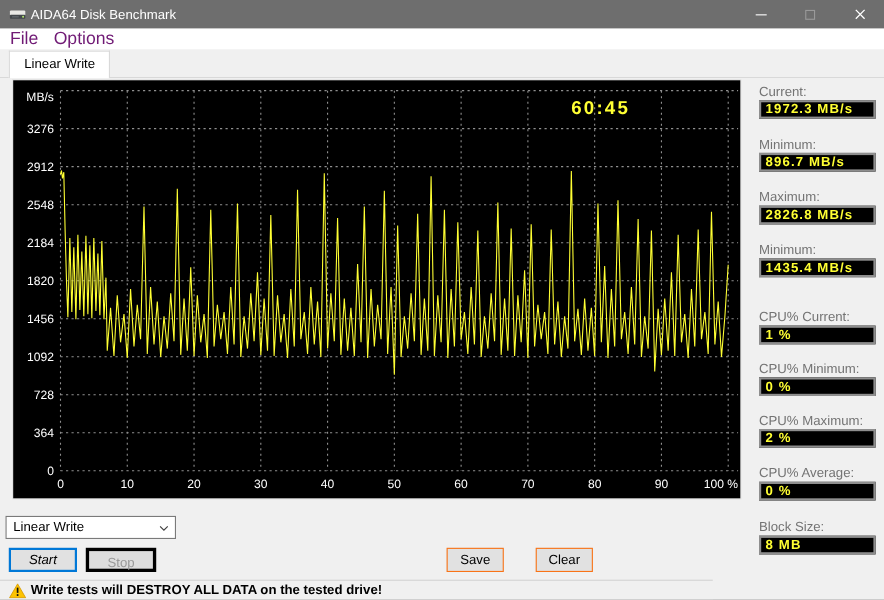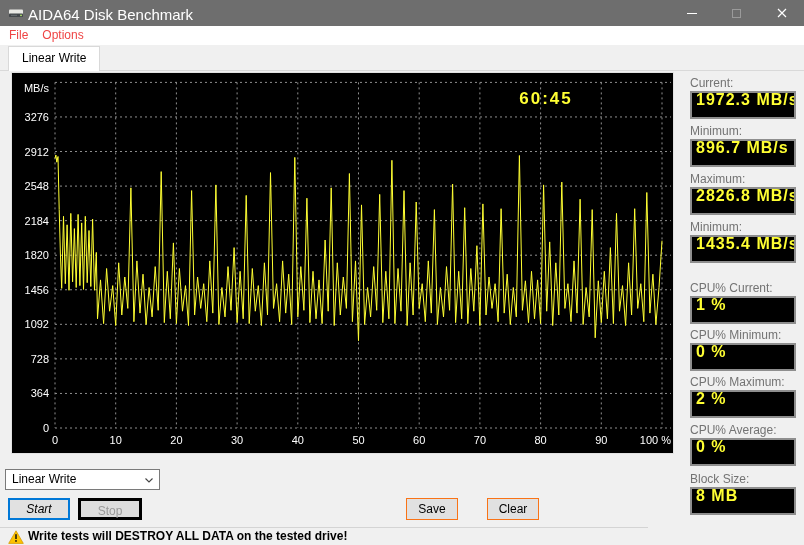--- a/index.html
+++ b/index.html
@@ -3,46 +3,46 @@
 <meta charset="utf-8">
 <style>
   * { margin:0; padding:0; box-sizing:border-box; }
   html,body { background:#fff; }
   body { font-family:"Liberation Sans", sans-serif; }
   #window { position:relative; width:804px; height:545px; background:#f0f0f0; overflow:hidden; }
 
   
   #titlebar { position:absolute; left:0; top:0; width:804px; height:26px; background:#6e6e6e; }
   #app-icon { position:absolute; left:8px; top:6px; }
-  #title-text { position:absolute; left:28px; top:6px; font-size:15px; color:#ffffff; }
+  #title-text { position:absolute; left:28px; top:6px; font-size:12px; color:#ffffff; }
   .win-btn { position:absolute; top:0; width:45px; height:26px; display:flex; align-items:center; justify-content:center; color:#fff; font-size:12px; }
   #btn-min { right:90px; }
   #btn-max { right:45px; }
   #btn-close { right:0; }
   #btn-max .sq { width:9px; height:9px; border:1px solid #9a9a9a; }
   .minline { width:10px; height:1px; background:#fff; }
 
   
   #menubar { position:absolute; left:0; top:26px; width:804px; height:19px; background:#ffffff; display:flex; align-items:center; padding-left:2px; }
-  .menu-item { font-size:12px; color:#ef4444; padding:16px 7px; line-height:19px; }
+  .menu-item { font-size:16px; color:#701a75; padding:16px 7px; line-height:19px; }
 
   
   #tabstrip { position:absolute; left:0; top:45px; width:804px; height:26px; background:#f0f0f0; border-bottom:1px solid #d9d9d9; }
   #tab-linear-write { position:absolute; left:8px; top:1px; height:25px; background:#ffffff; border:1px solid #d9d9d9; border-bottom:none; padding:0 13px; font-size:12px; line-height:23px; color:#000; z-index:2; }
 
   
   #content { position:absolute; left:0; top:71px; width:804px; height:456px; background:#f0f0f0; }
 
   #chart-panel { position:absolute; left:12px; top:2px; width:661px; height:380px; background:#000; box-shadow:0 0 0 1px #e2e2e2; }
   #chart-svg { display:block; }
   #chart-svg text { font-family:"Liberation Sans", sans-serif; }
 
   
   .stat-label { position:absolute; left:690px; width:110px; font-size:12px; color:#737373; }
-  .stat-box { position:absolute; left:690px; width:106px; height:28px; background:#000; border:2px solid #8e8e8e; color:#ffff33; font-size:16px; font-weight:bold; letter-spacing:1px; line-height:13px; padding-left:4px; white-space:nowrap; overflow:hidden; }
+  .stat-box { position:absolute; left:690px; width:106px; height:17px; background:#000; border:2px solid #8e8e8e; color:#ffff33; font-size:12px; font-weight:bold; letter-spacing:1px; line-height:13px; padding-left:4px; white-space:nowrap; overflow:hidden; }
 
   
   .combo { position:absolute; height:21px; background:#ffffff; border:1px solid #7a7a7a; font-size:12px; color:#000; line-height:19px; padding:0 18px 0 6px; white-space:nowrap; overflow:hidden; }
   .combo .chev { position:absolute; right:6px; top:8px; width:8px; height:5px; }
   .btn { position:absolute; height:22px; background:#e1e1e1; border:1px solid #f97316; font-size:12px; color:#000; text-align:center; line-height:20px; }
   #start-button { border:2px solid #0078d7; line-height:18px; }
   #stop-button { background:#dddddd; border:3px solid #000000; color:#9a9a9a; }
 
   
   #statusbar { position:absolute; left:0; top:527px; width:648px; height:18px; background:#f0f0f0; border-top:1px solid #d4d4d4; }

